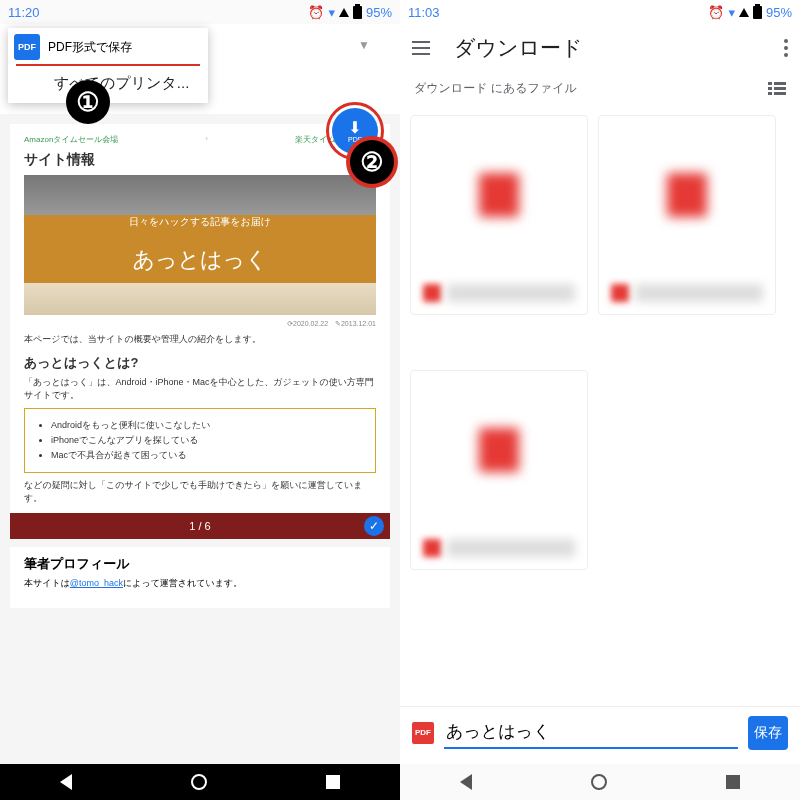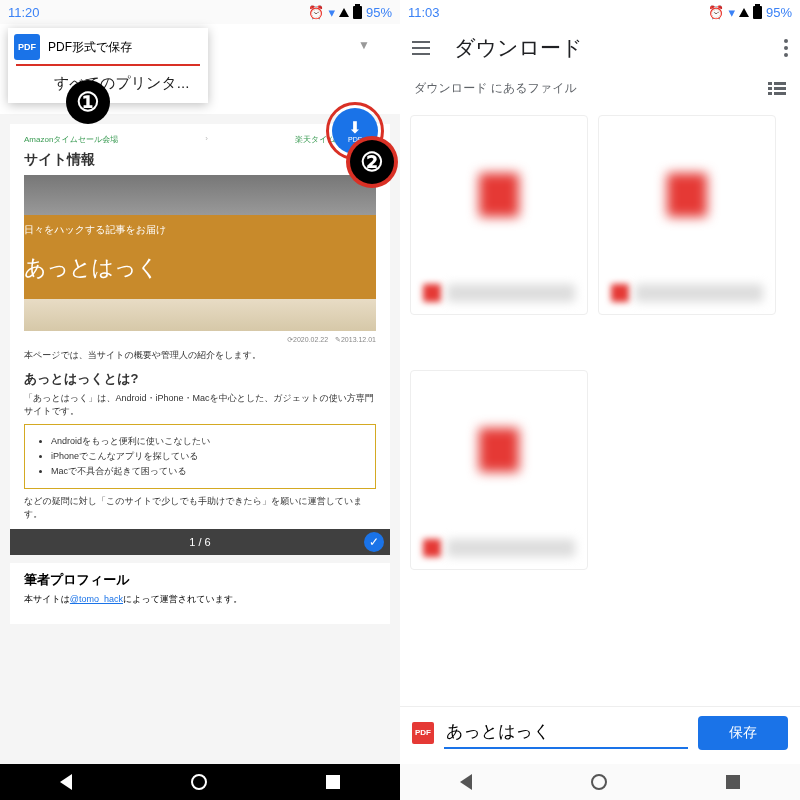--- a/index.html
+++ b/index.html
@@ -25,33 +25,33 @@
   .marker.red { box-shadow:0 0 0 4px #d93025;}
   .fab { position:absolute; width:46px;height:46px;border-radius:50%;background:#1a73e8;display:flex;flex-direction:column;align-items:center;justify-content:center;z-index:4;}
   .fab .dl{color:#fff;font-size:16px;line-height:1;}
   .fab .txt{color:#fff;font-size:7px;}
   .fab-ring{position:absolute;width:58px;height:58px;border:3px solid #d93025;border-radius:50%;z-index:3;}
   .preview { background:#fff; margin:10px 10px 0 10px; padding:10px 14px 0 14px; font-size:10px; color:#333; }
   .crumbs { display:flex;justify-content:space-between;font-size:8px;color:#2b7;}
   .crumbs span{color:#3a9b53;}
   .crumbs .arrow{color:#bbb;}
   .h-site{font-size:14px;font-weight:700;margin:6px 0;}
-  .banner{background:#c88a2b;height:156px;position:relative;display:flex;flex-direction:column;align-items:flex-start;justify-content:center;color:#fff;}
+  .banner{background:#c88a2b;height:140px;position:relative;display:flex;flex-direction:column;align-items:center;justify-content:center;color:#fff;}
   .banner .sub{font-size:10px;margin-bottom:16px;}
   .banner .main{font-size:22px;font-weight:400;}
   .banner::before{content:"";position:absolute;top:0;left:0;right:0;height:40px;background:linear-gradient(#777,#999);}
   .banner .sub,.banner .main{position:relative;z-index:1;}
   .banner::after{content:"";position:absolute;bottom:0;left:0;right:0;height:32px;background:linear-gradient(#e8dcc5,#d6c8a8);}
   .dates{text-align:right;font-size:7px;color:#888;margin:4px 0;}
   .para{font-size:9px;margin:4px 0;}
   .h-what{font-size:13px;font-weight:700;margin:8px 0 4px;}
   .box{border:1px solid #d4a922;padding:8px 12px;margin:6px 0;}
   .box ul{list-style:disc;padding-left:14px;}
   .box li{font-size:9px;margin:2px 0;}
-  .pagebar{background:#404040;color:#fff;height:26px;display:flex;align-items:center;justify-content:center;font-size:11px;margin:8px -14px 0 -14px;position:relative;}
+  .pagebar{background:#7f1d1d;color:#fff;height:26px;display:flex;align-items:center;justify-content:center;font-size:11px;margin:8px -14px 0 -14px;position:relative;}
   .check{position:absolute;right:6px;width:20px;height:20px;border-radius:50%;background:#1a73e8;color:#fff;display:flex;align-items:center;justify-content:center;font-size:12px;}
   .preview2{background:#fff;margin:8px 10px 0 10px;padding:8px 14px 14px;font-size:10px;}
   .h-prof{font-size:13px;font-weight:700;margin-bottom:4px;}
   .link{color:#1a73e8;text-decoration:underline;}
   .navbar{position:absolute;bottom:0;left:0;right:0;height:36px;background:#000;display:flex;align-items:center;justify-content:space-around;}
   .navbar.light{background:#fafafa;}
   .nav-tri{width:0;height:0;border-top:8px solid transparent;border-bottom:8px solid transparent;border-right:12px solid #fff;}
   .nav-circ{width:16px;height:16px;border:2px solid #fff;border-radius:50%;}
   .nav-sq{width:14px;height:14px;background:#fff;}
   .navbar.light .nav-tri{border-right-color:#555;}
@@ -72,21 +72,21 @@
   .listicon b{width:12px;height:3px;background:#5f6368;}
   .grid{padding:10px;display:flex;flex-wrap:wrap;gap:10px;background:#fff;min-height:520px;}
   .tile{width:178px;height:200px;border:1px solid #eee;border-radius:4px;display:flex;flex-direction:column;align-items:center;justify-content:center;position:relative;}
   .tile .thumb{width:40px;height:44px;background:#e53935;border-radius:2px;filter:blur(6px);margin-bottom:40px;}
   .tile .label{position:absolute;bottom:12px;left:12px;right:12px;display:flex;align-items:center;gap:6px;}
   .tile .label .ic{width:18px;height:18px;background:#e53935;border-radius:2px;filter:blur(3px);}
   .tile .label .tx{flex:1;height:18px;background:#ddd;border-radius:3px;filter:blur(5px);}
   .save-row{position:absolute;bottom:42px;left:0;right:0;height:52px;background:#fff;display:flex;align-items:center;padding:0 12px;gap:10px;border-top:1px solid #eee;}
   .save-row .ic{width:22px;height:22px;background:#e53935;color:#fff;font-size:8px;font-weight:700;display:flex;align-items:center;justify-content:center;border-radius:2px;}
   .save-row .field{flex:1;border-bottom:2px solid #1a73e8;padding:4px 2px;font-size:17px;}
-  .save-row .btn{background:#1a73e8;color:#fff;padding:8px 31px;border-radius:4px;font-size:14px;}
+  .save-row .btn{background:#1a73e8;color:#fff;padding:8px 6px;border-radius:4px;font-size:14px;}
 </style>
 </head>
 <body>
 
 <div class="pane left">
   <div class="statusbar">
     <span>11:20</span>
     <div class="right">
       <span>⏰</span>
       <span>▾</span>

